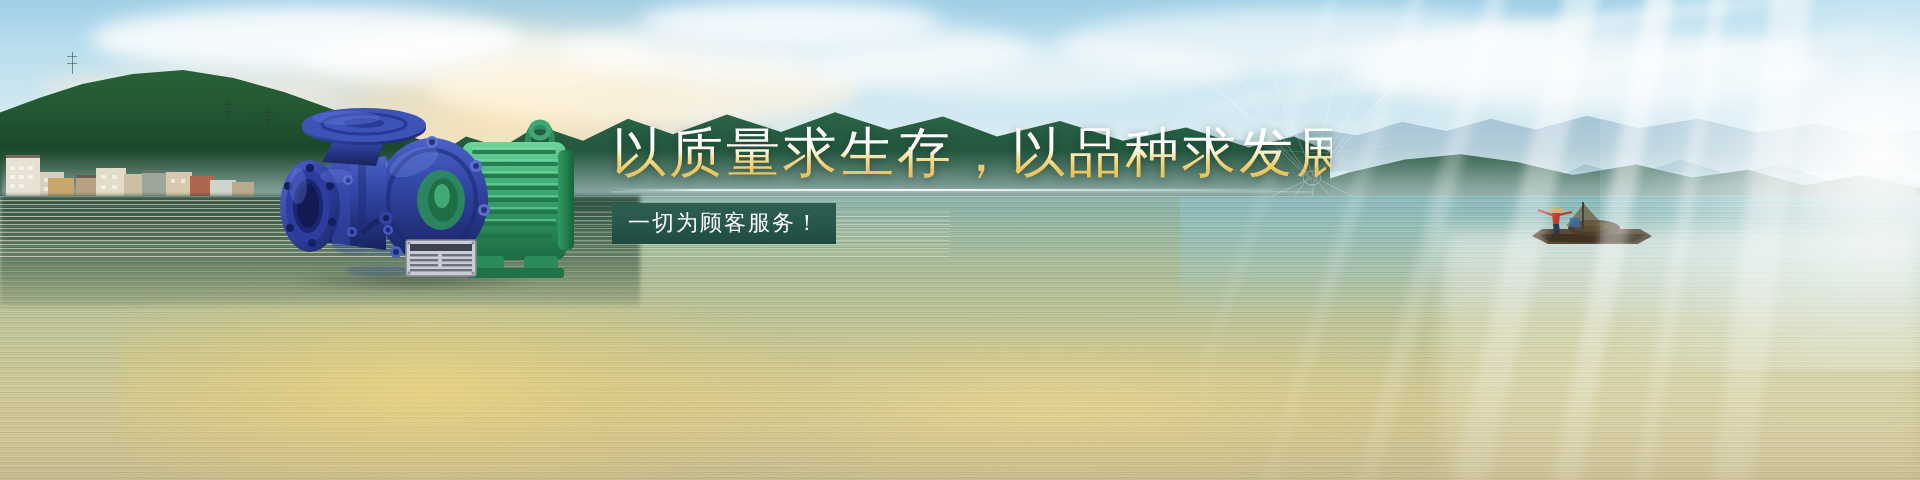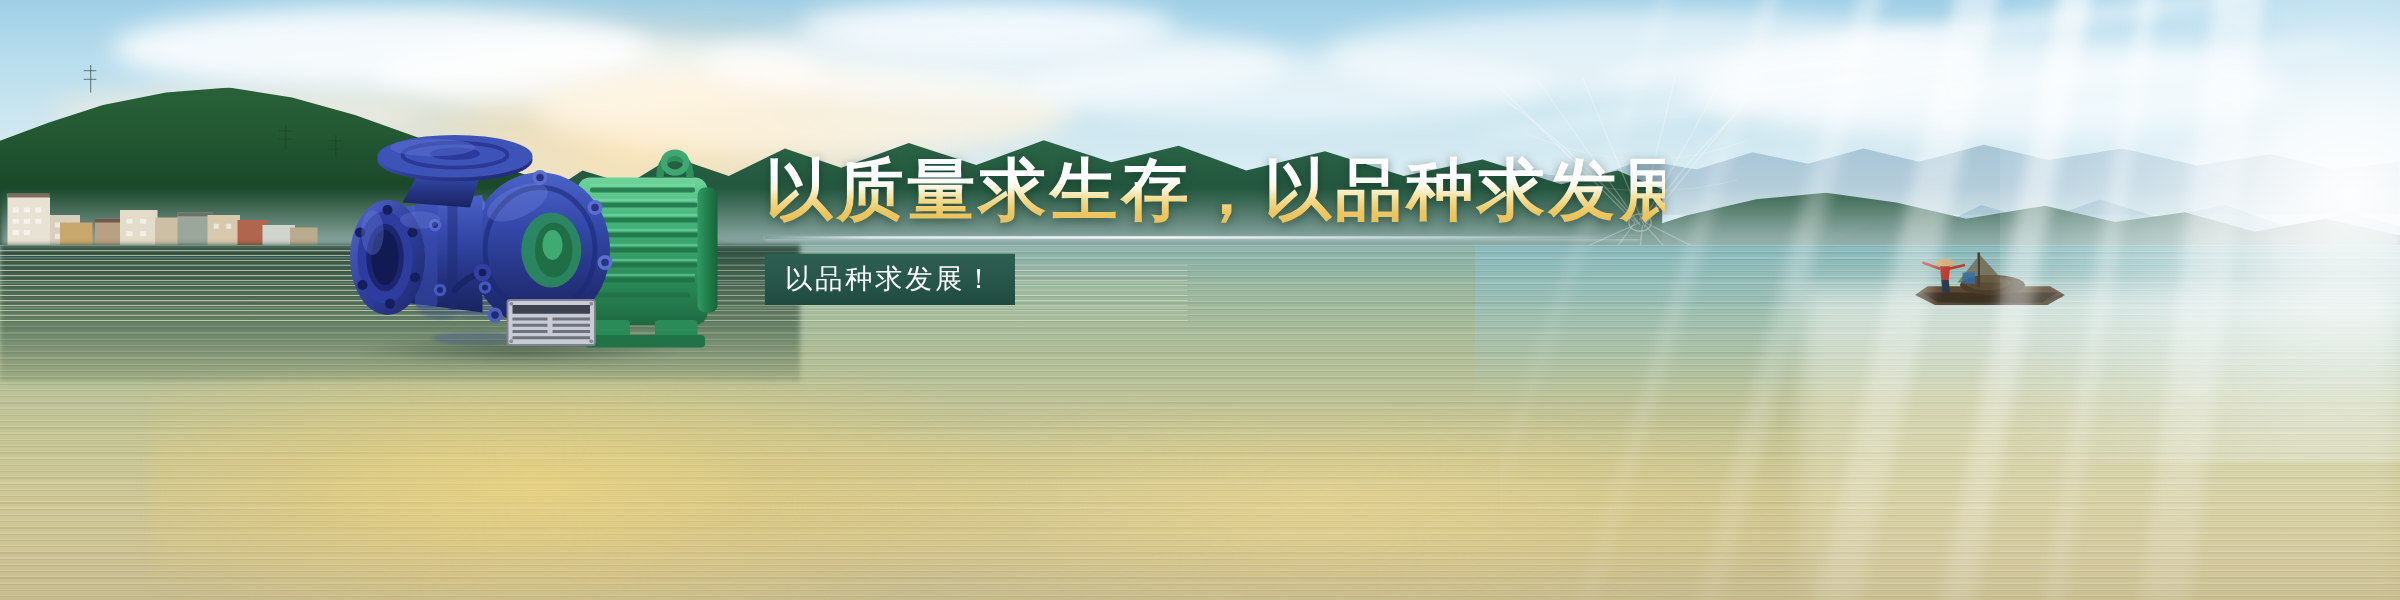--- a/index.html
+++ b/index.html
@@ -154,21 +154,21 @@
   .pump-reflection{position:absolute;left:236px;top:286px;width:360px;height:120px;
     transform:scaleY(-0.55);transform-origin:top center;
     opacity:.28;filter:blur(2.2px);}
   .pump-shadow{position:absolute;left:250px;top:268px;width:330px;height:26px;
     background:radial-gradient(ellipse 170px 14px at 50% 50%,rgba(20,40,30,.38) 0%,rgba(20,40,30,0) 75%);
     filter:blur(3px);}
 
   
   .copy{position:absolute;left:612px;top:124px;width:720px;}
   .headline{
-    font-size:54px;line-height:1.06;letter-spacing:3px;font-weight:700;
+    font-size:54px;line-height:1.06;letter-spacing:3px;font-weight:400;
     font-family:"Liberation Sans","DejaVu Sans",sans-serif;
     background:linear-gradient(180deg,
       #ffffff 0%,#ffffff 34%,#fdf6e0 46%,#f6dc92 62%,#edc762 80%,#e8c05a 100%);
     -webkit-background-clip:text;background-clip:text;color:transparent;
     -webkit-text-fill-color:transparent;
     filter:drop-shadow(0 2px 4px rgba(10,40,30,.45));
     white-space:nowrap;
   }
   .rule{margin-top:8px;width:700px;height:2px;
     background:linear-gradient(90deg,rgba(255,255,255,0) 0%,rgba(235,250,255,.85) 12%,rgba(255,255,255,.95) 45%,rgba(210,240,245,.6) 80%,rgba(255,255,255,0) 100%);
@@ -454,16 +454,16 @@
     <div class="ray" style="left:392px;width:34px;height:640px;transform:rotate(13deg);opacity:.85;"></div>
     <div class="ray" style="left:318px;width:20px;height:640px;transform:rotate(15deg);opacity:.6;"></div>
     <div class="ray" style="left:246px;width:14px;height:640px;transform:rotate(17deg);opacity:.45;"></div>
     <div class="ray" style="left:586px;width:40px;height:640px;transform:rotate(7deg);opacity:.8;"></div>
     <div class="ray" style="left:168px;width:10px;height:640px;transform:rotate(19deg);opacity:.3;"></div>
   </div>
 
   <div class="copy">
     <div class="headline">以质量求生存，以品种求发展</div>
     <div class="rule"></div>
-    <div class="badge">以品种求发展！</div>
+    <div class="badge">一切为顾客服务！</div>
   </div>
 
 </div>
 
 </body></html>

